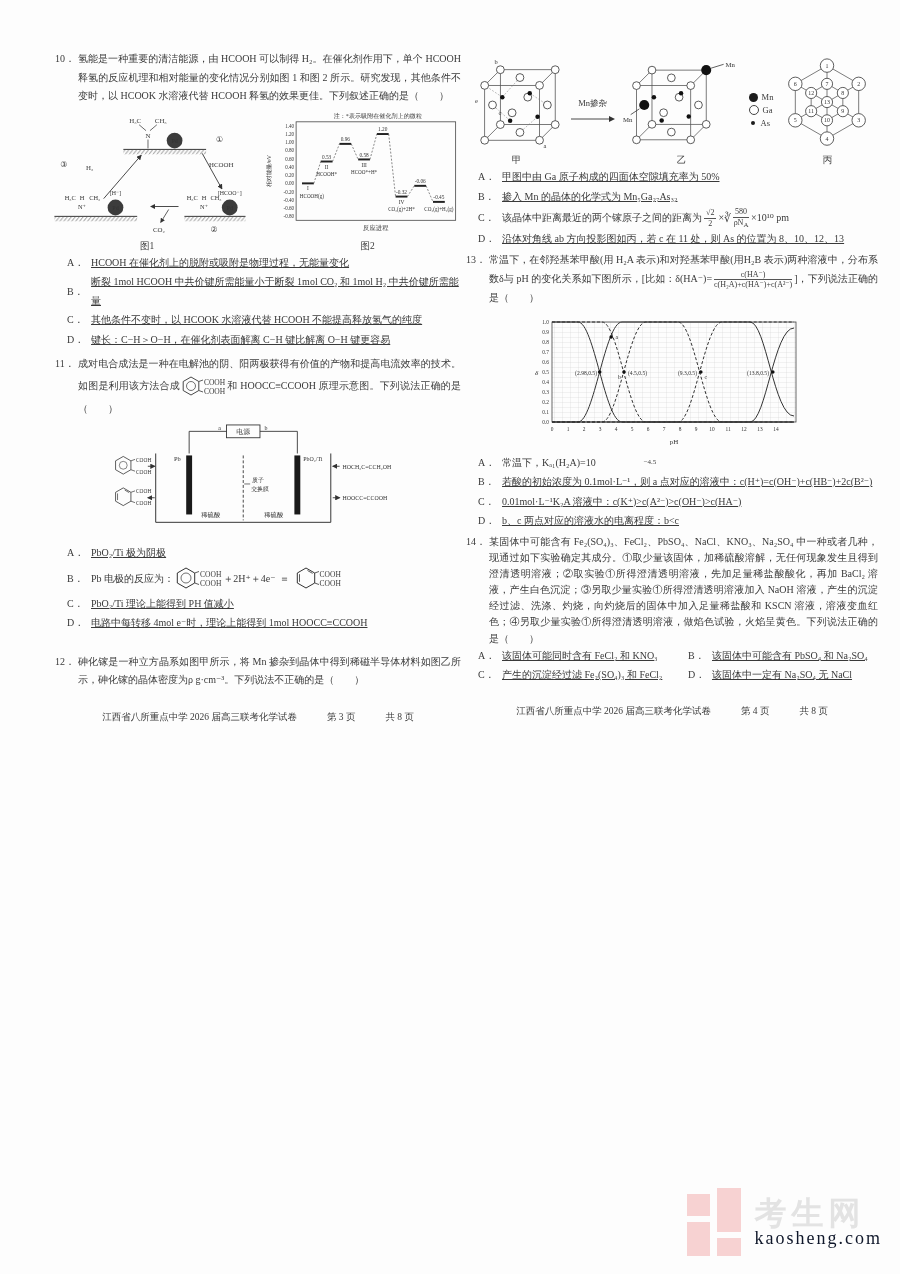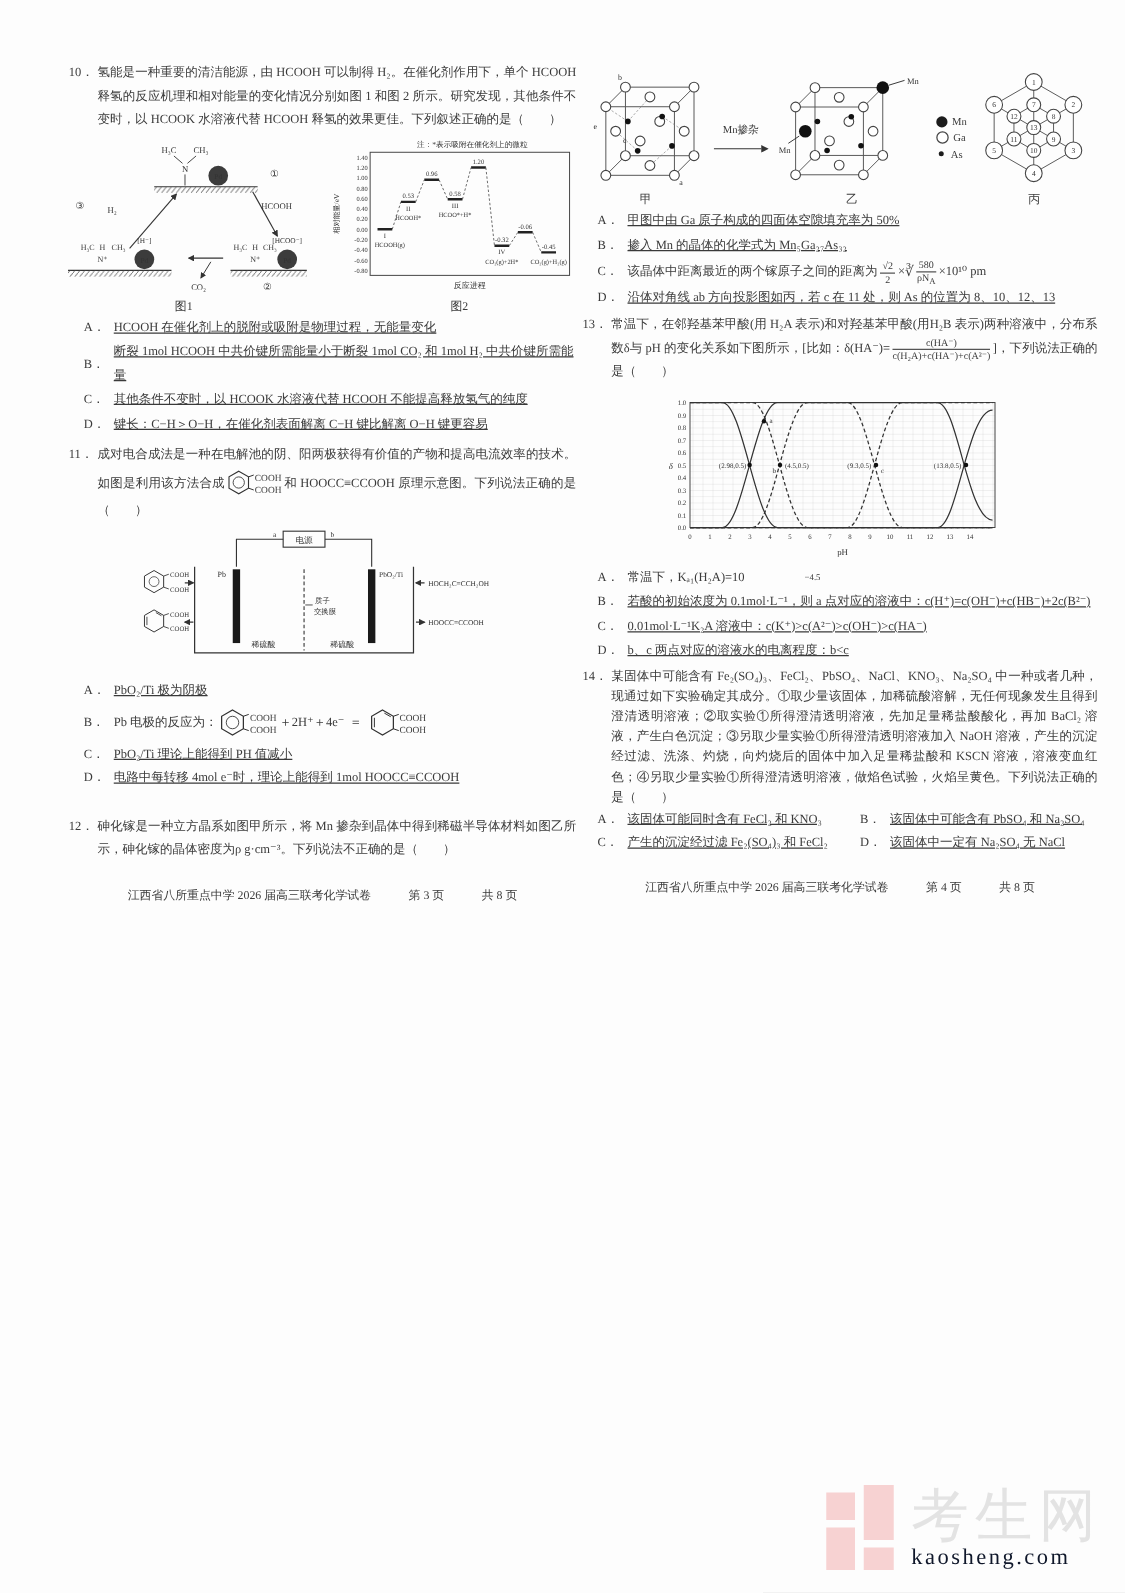--- a/index.html
+++ b/index.html
@@ -33,21 +33,21 @@
   .legendbox{display:flex;flex-direction:column;gap:3px;font-size:8.5px;align-self:center;}
   .lrow{display:flex;align-items:center;gap:4px;line-height:1.2;}
   .dot{display:inline-block;border-radius:50%;}
   .dot-mn{width:9px;height:9px;background:#1c1c1c;}
   .dot-ga{width:8px;height:8px;background:#fff;border:1px solid #444;}
   .dot-as{width:4px;height:4px;background:#1c1c1c;margin:0 2px;}
   .doparrow{display:flex;flex-direction:column;align-items:center;align-self:center;font-size:8.5px;gap:2px;}
   .watermark{position:absolute;right:18px;bottom:16px;display:flex;align-items:center;gap:12px;}
   .wm-logo{position:relative;width:56px;height:70px;}
   .wm-logo div{position:absolute;}
-  .wm-name{font-size:46px;letter-spacing:5px;font-weight:normal;line-height:1.0;}
+  .wm-name{font-size:32px;letter-spacing:5px;font-weight:bold;line-height:1.0;}
   .wm-url{font-size:18px;letter-spacing:2px;line-height:1.1;}
 </style>
 </head>
 <body>
 
 <div class="sheet">
 
   <div class="col col-left">
 
     <div class="q">

